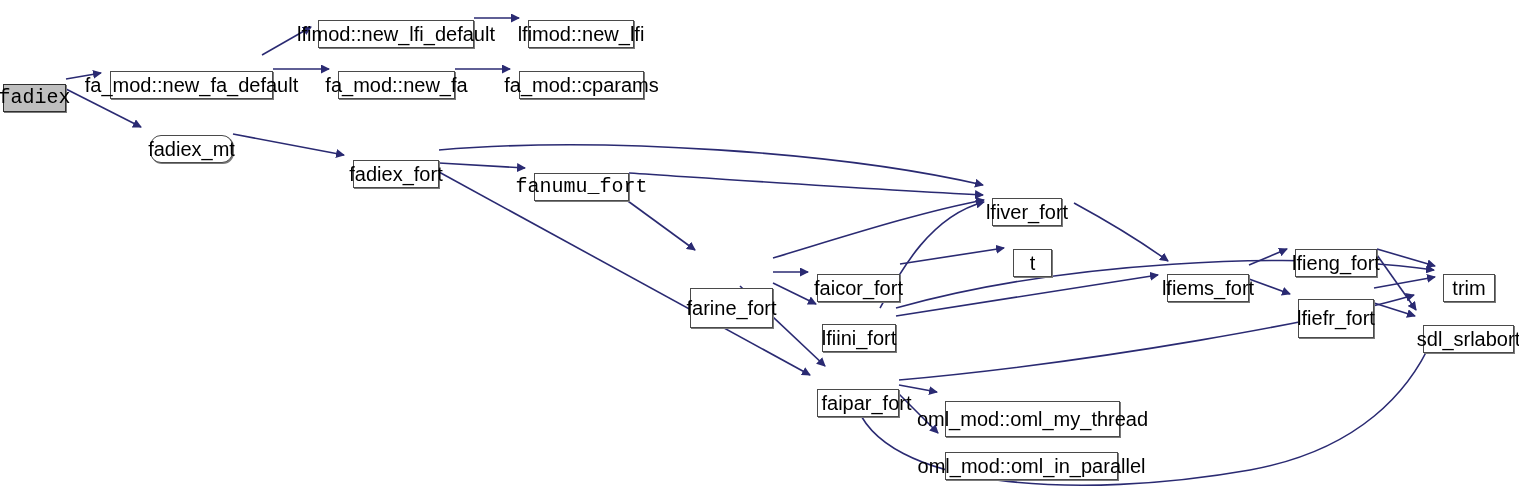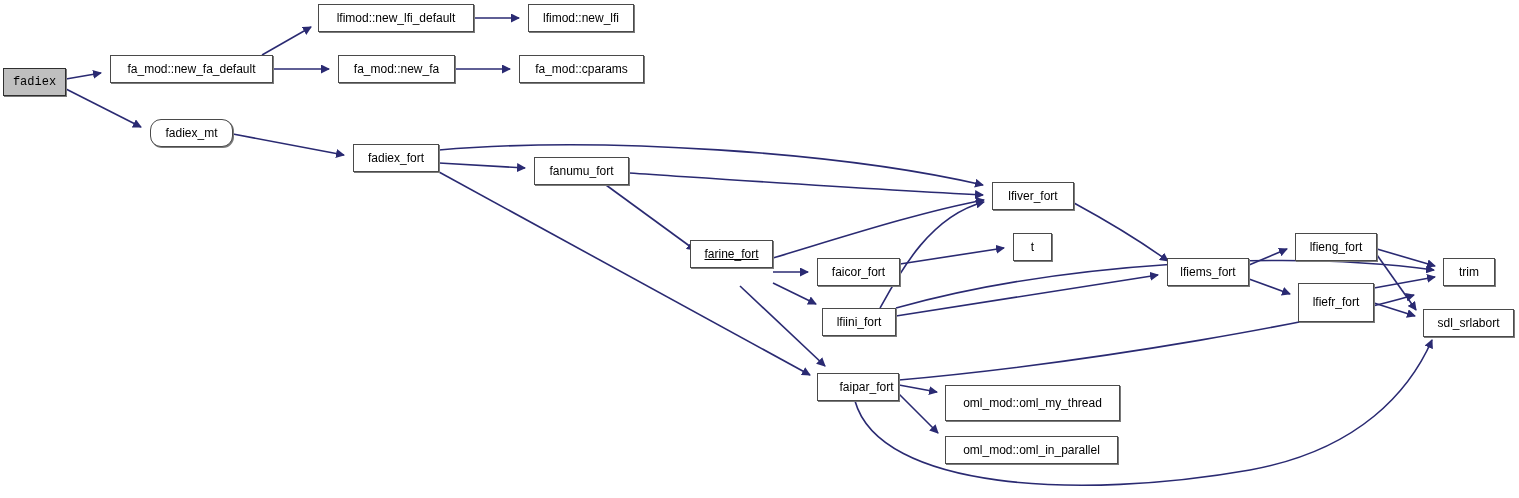--- a/index.html
+++ b/index.html
@@ -1,24 +1,24 @@
 <!DOCTYPE html>
 <html><head>
 <meta charset="utf-8">
 <title>Call graph</title>
 <style>
   html,body{margin:0;padding:0;background:#ffffff;}
   body{font-family:"Liberation Sans","DejaVu Sans",sans-serif;}
   #canvas{position:relative;width:1519px;height:498px;background:#ffffff;overflow:hidden;}
   #edges{position:absolute;left:0;top:0;width:1519px;height:498px;}
   .node{position:absolute;box-sizing:border-box;border:1px solid #4a4a4a;
-        background:#ffffff;color:#000000;font-size:12px;line-height:1;
+        background:#ffffff;color:#000000;font-size:20px;line-height:1;
         display:flex;align-items:center;justify-content:center;
         white-space:nowrap;letter-spacing:0px;
-        box-shadow:1px 1px 0 0 #7a7a7a;}
+        box-shadow:1px 1px 0 0 #7a7a7a;margin-top:16px;}
   .node.current{background:#bfbfbf;border-color:#2f2f2f;}
   .node span{pointer-events:none;display:block;padding-bottom:1px;}
 </style>
 </head>
 <body>
 
 <div id="canvas">
   <svg id="edges" viewBox="0 0 1519 498" xmlns="http://www.w3.org/2000/svg">
     <defs>
       <marker id="ah" markerWidth="9" markerHeight="9" refX="8" refY="4.5" orient="auto" markerUnits="userSpaceOnUse">
@@ -77,30 +77,30 @@
       </div>
       <div class="node" style="left: 519px; top: 55px; width: 125px; height: 28px;">
         <span>fa_mod::cparams</span>
       </div>
       <div class="node" style="left: 150px; top: 119px; width: 83px; height: 28px; border-radius: 11px;">
         <span>fadiex_mt</span>
       </div>
       <div class="node" style="left: 353px; top: 144px; width: 86px; height: 28px;">
         <span>fadiex_fort</span>
       </div>
-      <div class="node" style="left: 534px; top: 157px; width: 95px; height: 28px;">
+      <div class="node" style="left: 534px; top: 157px; width: 95px; height: 28px; font-family: Liberation Mono, monospace;">
         <span>fanumu_fort</span>
       </div>
-      <div class="node" style="left: 992px; top: 182px; width: 82px; height: 28px;">
+      <div class="node" style="left: 992px; top: 182px; width: 70px; height: 28px;">
         <span>lfiver_fort</span>
       </div>
       <div class="node" style="left: 1013px; top: 233px; width: 39px; height: 28px;">
         <span>t</span>
       </div>
-      <div class="node" style="left: 690px; top: 240px; width: 83px; height: 28px; text-decoration: underline;">
+      <div class="node" style="left: 690px; top: 272px; width: 83px; height: 40px;">
         <span>farine_fort</span>
       </div>
       <div class="node" style="left: 817px; top: 258px; width: 83px; height: 28px; text-align: right;">
         <span>faicor_fort</span>
       </div>
       <div class="node" style="left: 1167px; top: 258px; width: 82px; height: 28px;">
         <span>lfiems_fort</span>
       </div>
       <div class="node" style="left: 1295px; top: 233px; width: 82px; height: 28px;">
         <span>lfieng_fort</span>

